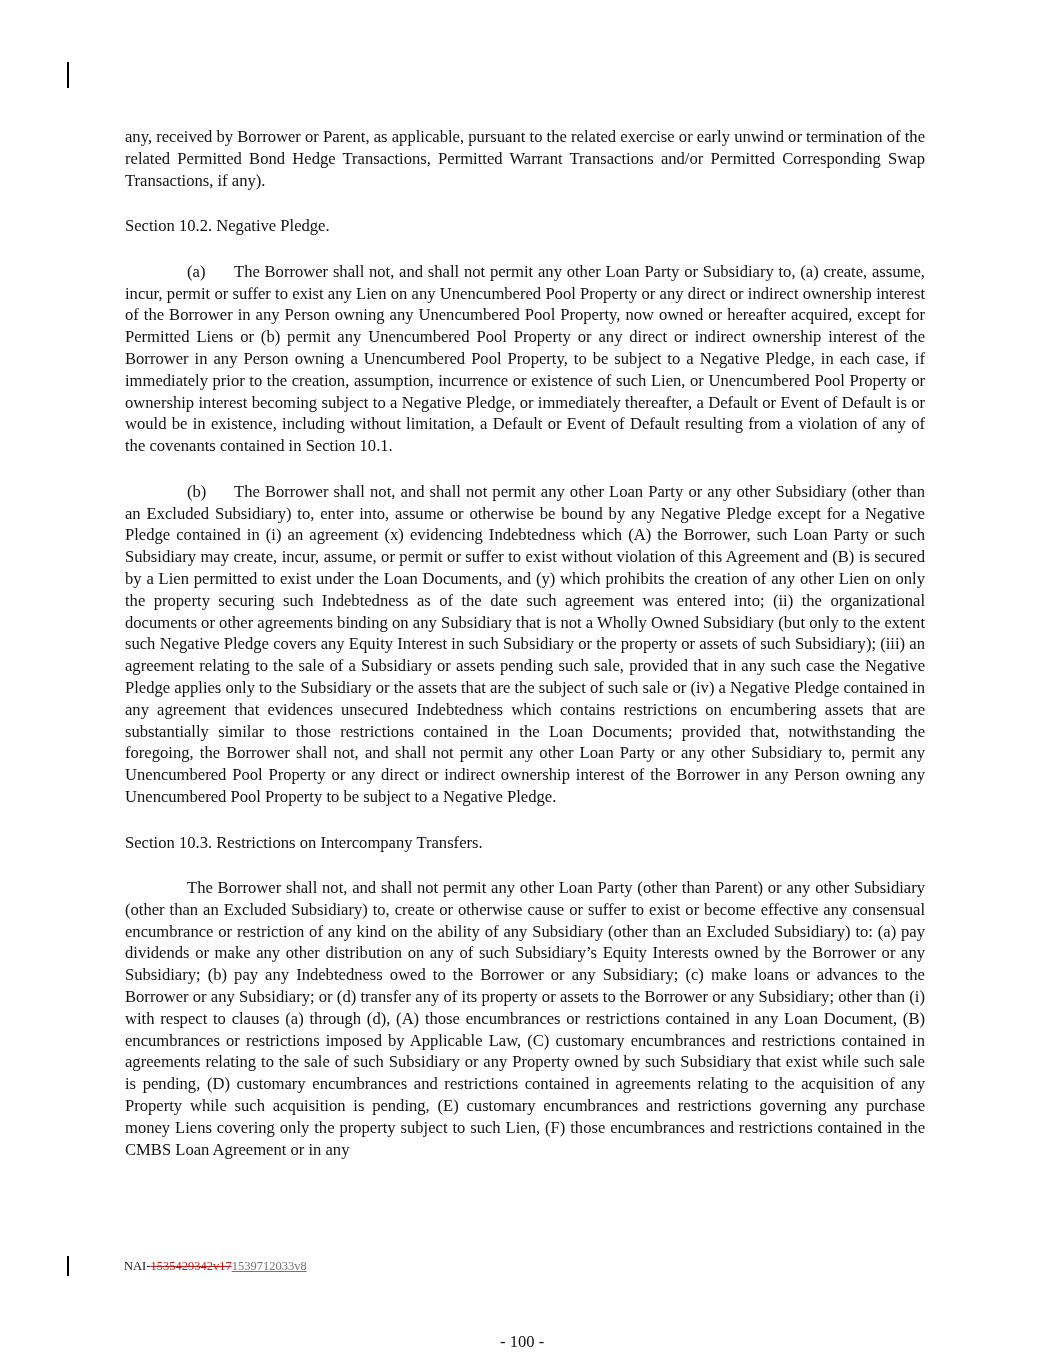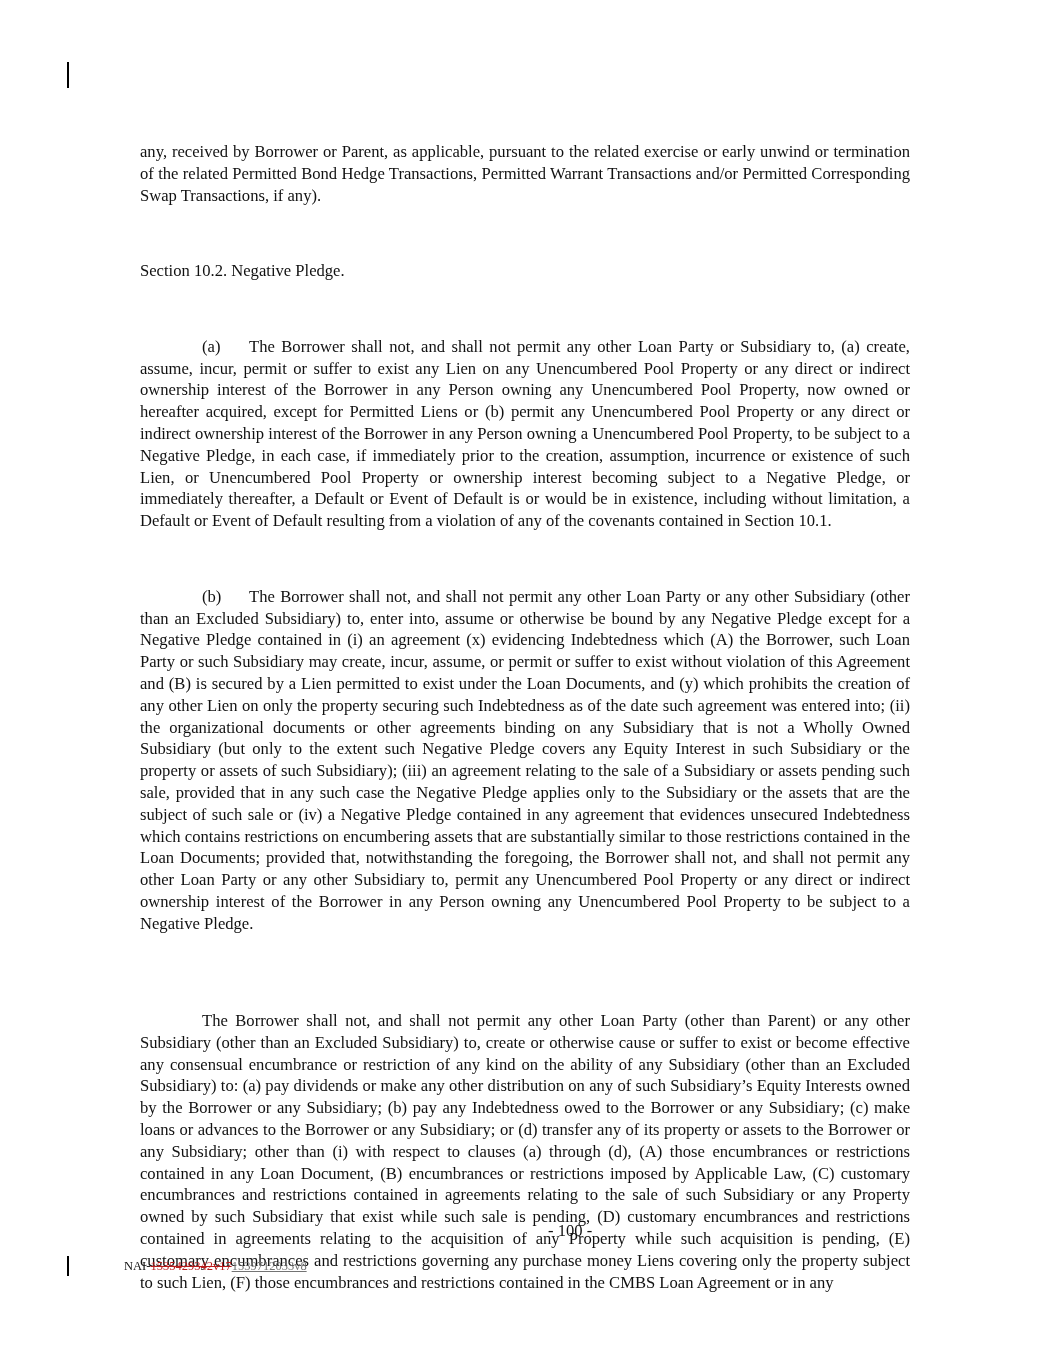--- a/index.html
+++ b/index.html
@@ -8,50 +8,50 @@
     font-family: "Liberation Serif", "DejaVu Serif", serif;
     color: #111111;
   }
   .change-bar {
     position: absolute; left: 67px; width: 2px; background: #000;
   }
   .content {
     position: absolute; left: 124px; top: 125px; width: 802px;
     font-size: 16.6px; line-height: 21.8px;
   }
-  p { margin: 16px; text-align: justify; }
+  p { margin: 1px; text-align: justify; }
   .gap { height: 21.8px; }
   .heading { font-weight: normal; }
   .indent { text-indent: 62px; }
   .tab { display: inline-block; width: 47px; text-indent: 0; }
   .footer-id {
     position: absolute; left: 124px; top: 1259px; font-size: 12.5px;
     font-family: "Liberation Serif", serif; color: #111;
   }
   .deleted { color: #b91c1c; text-decoration: line-through; }
   .inserted { color: #737373; text-decoration: underline; }
   .page-num {
-    position: absolute; left: 500px; top: 1221px; font-size: 16.6px;
+    position: absolute; left: 500px; top: 1332px; font-size: 16.6px;
     font-family: "Liberation Serif", serif;
-    margin-left: 48px;
   }
 </style>
 </head>
 <body>
 
 <div class="change-bar" style="top:62px;height:26px;"></div>
 <div class="change-bar" style="top:1256px;height:20px;"></div>
 
 <div class="content">
   <p>any, received by Borrower or Parent, as applicable, pursuant to the related exercise or early unwind or termination of the related Permitted Bond Hedge Transactions, Permitted Warrant Transactions and/or Permitted Corresponding Swap Transactions, if any).</p>
   <div class="gap"></div>
   <p class="heading">Section 10.2.  Negative Pledge.</p>
   <div class="gap"></div>
   <p class="indent"><span class="tab">(a)</span><span>The Borrower shall not, and shall not permit any other Loan Party or Subsidiary to, (a) create, assume, incur, permit or suffer to exist any Lien on any Unencumbered Pool Property or any direct or indirect ownership interest of the Borrower in any Person owning any Unencumbered Pool Property, now owned or hereafter acquired, except for Permitted Liens or (b) permit any Unencumbered Pool Property or any direct or indirect ownership interest of the Borrower in any Person owning a Unencumbered Pool Property, to be subject to a Negative Pledge, in each case, if immediately prior to the creation, assumption, incurrence or existence of such Lien, or Unencumbered Pool Property or ownership interest becoming subject to a Negative Pledge, or immediately thereafter, a Default or Event of Default is or would be in existence, including without limitation, a Default or Event of Default resulting from a violation of any of the covenants contained in Section 10.1.</span></p>
   <div class="gap"></div>
   <p class="indent"><span class="tab">(b)</span><span>The Borrower shall not, and shall not permit any other Loan Party or any other Subsidiary (other than an Excluded Subsidiary) to, enter into, assume or otherwise be bound by any Negative Pledge except for a Negative Pledge contained in (i) an agreement (x) evidencing Indebtedness which (A) the Borrower, such Loan Party or such Subsidiary may create, incur, assume, or permit or suffer to exist without violation of this Agreement and (B)  is secured by a Lien permitted to exist under the Loan Documents, and (y) which prohibits the creation of any other Lien on only the property securing such Indebtedness as of the date such agreement was entered into; (ii) the organizational documents or other agreements binding on any Subsidiary that is not a Wholly Owned Subsidiary (but only to the extent such Negative Pledge covers any Equity Interest in such Subsidiary or the property or assets of such Subsidiary); (iii) an agreement relating to the sale of a Subsidiary or assets pending such sale, provided that in any such case the Negative Pledge applies only to the Subsidiary or the assets that are the subject of such sale or (iv) a Negative Pledge contained in any agreement that evidences unsecured Indebtedness which contains restrictions on encumbering assets that are substantially similar to those restrictions contained in the Loan Documents; provided that, notwithstanding the foregoing, the Borrower shall not, and shall not permit any other Loan Party or any other Subsidiary to, permit any Unencumbered Pool Property or any direct or indirect ownership interest of the Borrower in any Person owning any Unencumbered Pool Property to be subject to a Negative Pledge.</span></p>
   <div class="gap"></div>
+  <p class="heading">Section 10.3.  Restrictions on Intercompany Transfers.</p>
   <div class="gap"></div>
   <p class="indent">The Borrower shall not, and shall not permit any other Loan Party (other than Parent) or any other Subsidiary (other than an Excluded Subsidiary) to, create or otherwise cause or suffer to exist or become effective any consensual encumbrance or restriction of any kind on the ability of any Subsidiary (other than an Excluded Subsidiary) to: (a) pay dividends or make any other distribution on any of such Subsidiary’s Equity Interests owned by the Borrower or any Subsidiary; (b) pay any Indebtedness owed to the Borrower or any Subsidiary; (c) make loans or advances to the Borrower or any Subsidiary; or (d) transfer any of its property or assets to the Borrower or any Subsidiary; other than (i) with respect to clauses (a) through (d), (A) those encumbrances or restrictions contained in any Loan Document, (B) encumbrances or restrictions imposed by Applicable Law, (C) customary encumbrances and restrictions contained in agreements relating to the sale of such Subsidiary or any Property owned by such Subsidiary that exist while such sale is pending, (D) customary encumbrances and restrictions contained in agreements relating to the acquisition of any Property while such acquisition is pending, (E) customary encumbrances and restrictions governing any purchase money Liens covering only the property subject to such Lien, (F) those encumbrances and restrictions contained in the CMBS Loan Agreement or in any</p>
 </div>
 
 <div class="footer-id"><span>NAI-</span><span class="deleted">1535429342v17</span><span class="inserted">1539712033v8</span></div>
 <div class="page-num">- 100 -</div>
 
 </body></html>

